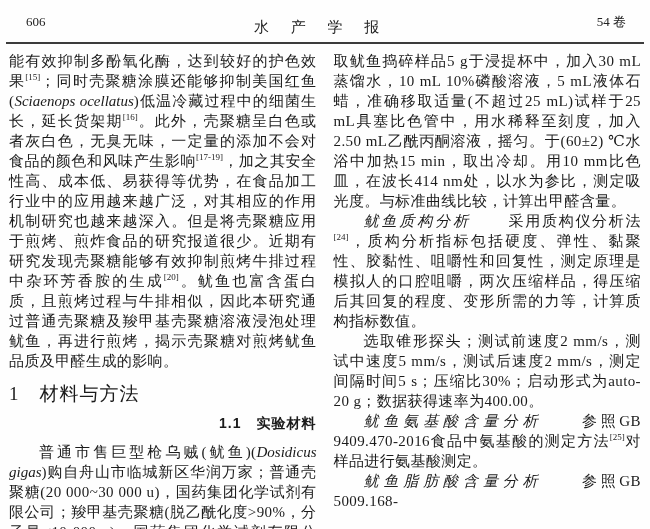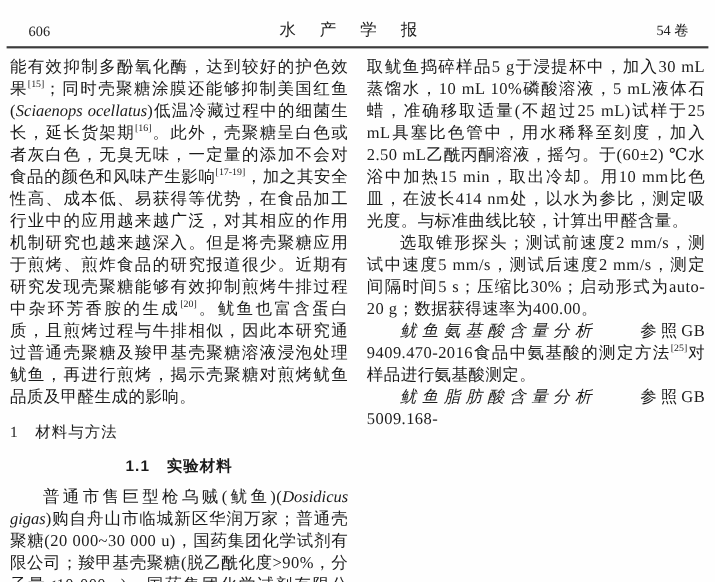--- a/index.html
+++ b/index.html
@@ -2,46 +2,46 @@
 <html><head>
 <meta charset="utf-8">
 <style>
   html,body{margin:0;padding:0;background:#ffffff;}
   .page{
     width:650px;height:529px;background:#fefefe;overflow:hidden;
     font-family:"Liberation Serif","DejaVu Serif",serif;color:#1b1b1b;
     position:relative;box-sizing:border-box;
   }
   .header{
-    display:flex;justify-content:space-between;align-items:flex-end;
+    display:flex;justify-content:space-between;align-items:center;
     padding:7px 24px 3px 26px;font-size:13px;color:#222;
   }
   .journal-title{letter-spacing:9px;font-size:15px;margin-top:11px;}
   .header-rule{border:0;border-top:2px solid #3c3c3c;margin:2px 6px 0 6px;}
   .body-cols{
     display:flex;gap:17px;padding:7px 9px 0 9px;box-sizing:border-box;
   }
   .col{
     flex:1;min-width:0;text-align:justify;font-size:15px;line-height:20px;
     letter-spacing:0.4px;
   }
   .para{margin:0;}
   .para.indent{text-indent:2em;}
   .sup{font-size:9px;vertical-align:super;line-height:0;letter-spacing:0;}
   .i{font-style:italic;letter-spacing:0;}
   .kai{font-style:italic;letter-spacing:1.6px;}
   .gap{display:inline-block;width:2.4em;}
   .h1{
-    font-size:14px;font-weight:400;letter-spacing:1px;
+    font-size:19px;font-weight:400;letter-spacing:1px;
     margin:13px 0 9px 0;text-align:left;
   }
   .h2{
     font-family:"Liberation Sans","DejaVu Sans",sans-serif;
     font-size:14px;font-weight:700;letter-spacing:1px;
-    margin:6px 0 9px 0;text-align:center;
+    margin:6px 0 9px 0;text-align:right;
   }
 </style>
 </head>
 <body>
 
 <div class="page">
   <div class="header">
     <span>606</span>
     <span class="journal-title">水 产 学 报</span>
     <span>54 卷</span>
@@ -49,18 +49,19 @@
   <hr class="header-rule">
   <div class="body-cols">
     <div class="col">
         <p class="para"><span>能有效抑制多酚氧化酶，达到较好的护色效果</span><span class="sup">[15]</span><span>；同时壳聚糖涂膜还能够抑制美国红鱼(</span><span class="i">Sciaenops ocellatus</span><span>)低温冷藏过程中的细菌生长，延长货架期</span><span class="sup">[16]</span><span>。此外，壳聚糖呈白色或者灰白色，无臭无味，一定量的添加不会对食品的颜色和风味产生影响</span><span class="sup">[17-19]</span><span>，加之其安全性高、成本低、易获得等优势，在食品加工行业中的应用越来越广泛，对其相应的作用机制研究也越来越深入。但是将壳聚糖应用于煎烤、煎炸食品的研究报道很少。近期有研究发现壳聚糖能够有效抑制煎烤牛排过程中杂环芳香胺的生成</span><span class="sup">[20]</span><span>。鱿鱼也富含蛋白质，且煎烤过程与牛排相似，因此本研究通过普通壳聚糖及羧甲基壳聚糖溶液浸泡处理鱿鱼，再进行煎烤，揭示壳聚糖对煎烤鱿鱼品质及甲醛生成的影响。</span></p>
         <div class="h1">1　材料与方法</div>
         <div class="h2">1.1　实验材料</div>
         <p class="para indent"><span>普通市售巨型枪乌贼(鱿鱼)(</span><span class="i">Dosidicus gigas</span><span>)购自舟山市临城新区华润万家；普通壳聚糖(20 000~30 000 u)，国药集团化学试剂有限公司；羧甲基壳聚糖(脱乙酰化度&gt;90%，分子量&lt;10 000 u)，国药集团化学试剂有限公司。</span></p>
       </div>
     <div class="col">
         <p class="para"><span>取鱿鱼捣碎样品5 g于浸提杯中，加入30 mL蒸馏水，10 mL 10%磷酸溶液，5 mL液体石蜡，准确移取适量(不超过25 mL)试样于25 mL具塞比色管中，用水稀释至刻度，加入2.50 mL乙酰丙酮溶液，摇匀。于(60±2) ℃水浴中加热15 min，取出冷却。用10 mm比色皿，在波长414 nm处，以水为参比，测定吸光度。与标准曲线比较，计算出甲醛含量。</span></p>
+        <p class="para indent"><span class="kai">鱿鱼质构分析</span><span class="gap"></span><span>采用质构仪分析法</span><span class="sup">[24]</span><span>，质构分析指标包括硬度、弹性、黏聚性、胶黏性、咀嚼性和回复性，测定原理是模拟人的口腔咀嚼，两次压缩样品，得压缩后其回复的程度、变形所需的力等，计算质构指标数值。</span></p>
         <p class="para indent"><span>选取锥形探头；测试前速度2 mm/s，测试中速度5 mm/s，测试后速度2 mm/s，测定间隔时间5 s；压缩比30%；启动形式为auto-20 g；数据获得速率为400.00。</span></p>
         <p class="para indent"><span class="kai">鱿鱼氨基酸含量分析</span><span class="gap"></span><span>参照GB 9409.470-2016食品中氨基酸的测定方法</span><span class="sup">[25]</span><span>对样品进行氨基酸测定。</span></p>
         <p class="para indent"><span class="kai">鱿鱼脂肪酸含量分析</span><span class="gap"></span><span>参照GB 5009.168-</span></p>
       </div>
   </div>
 </div>
 
 </body></html>

